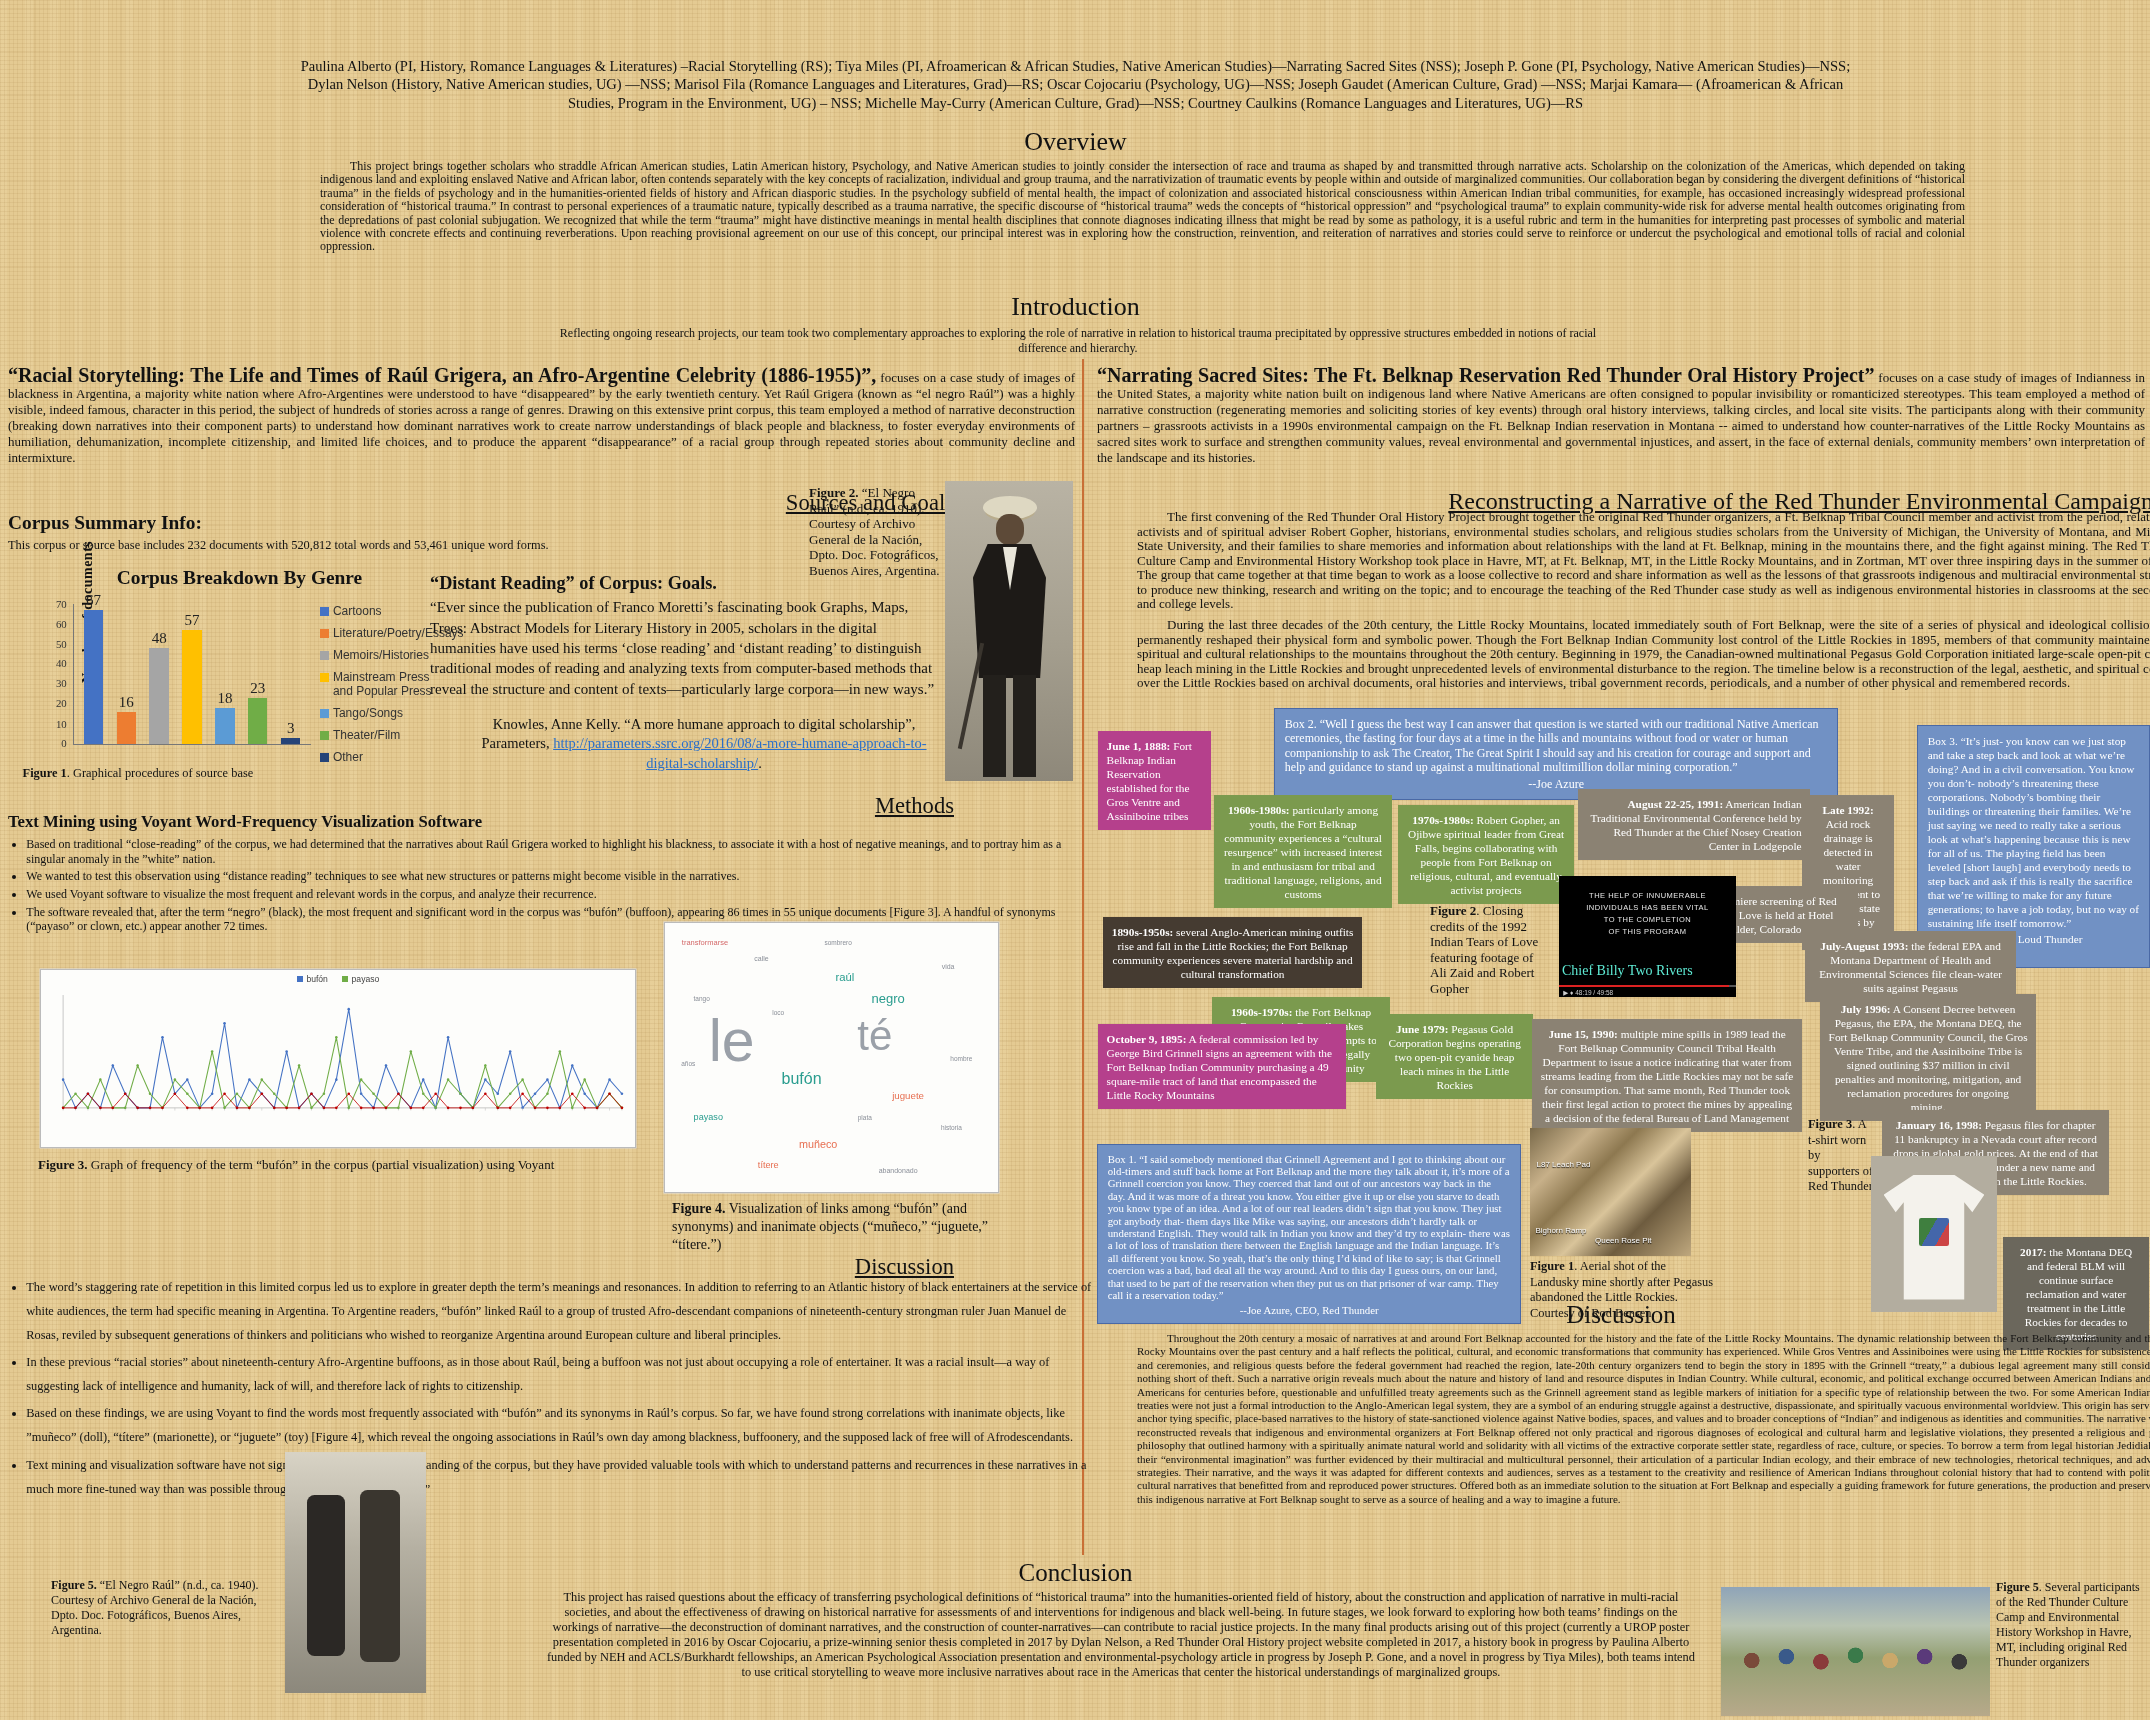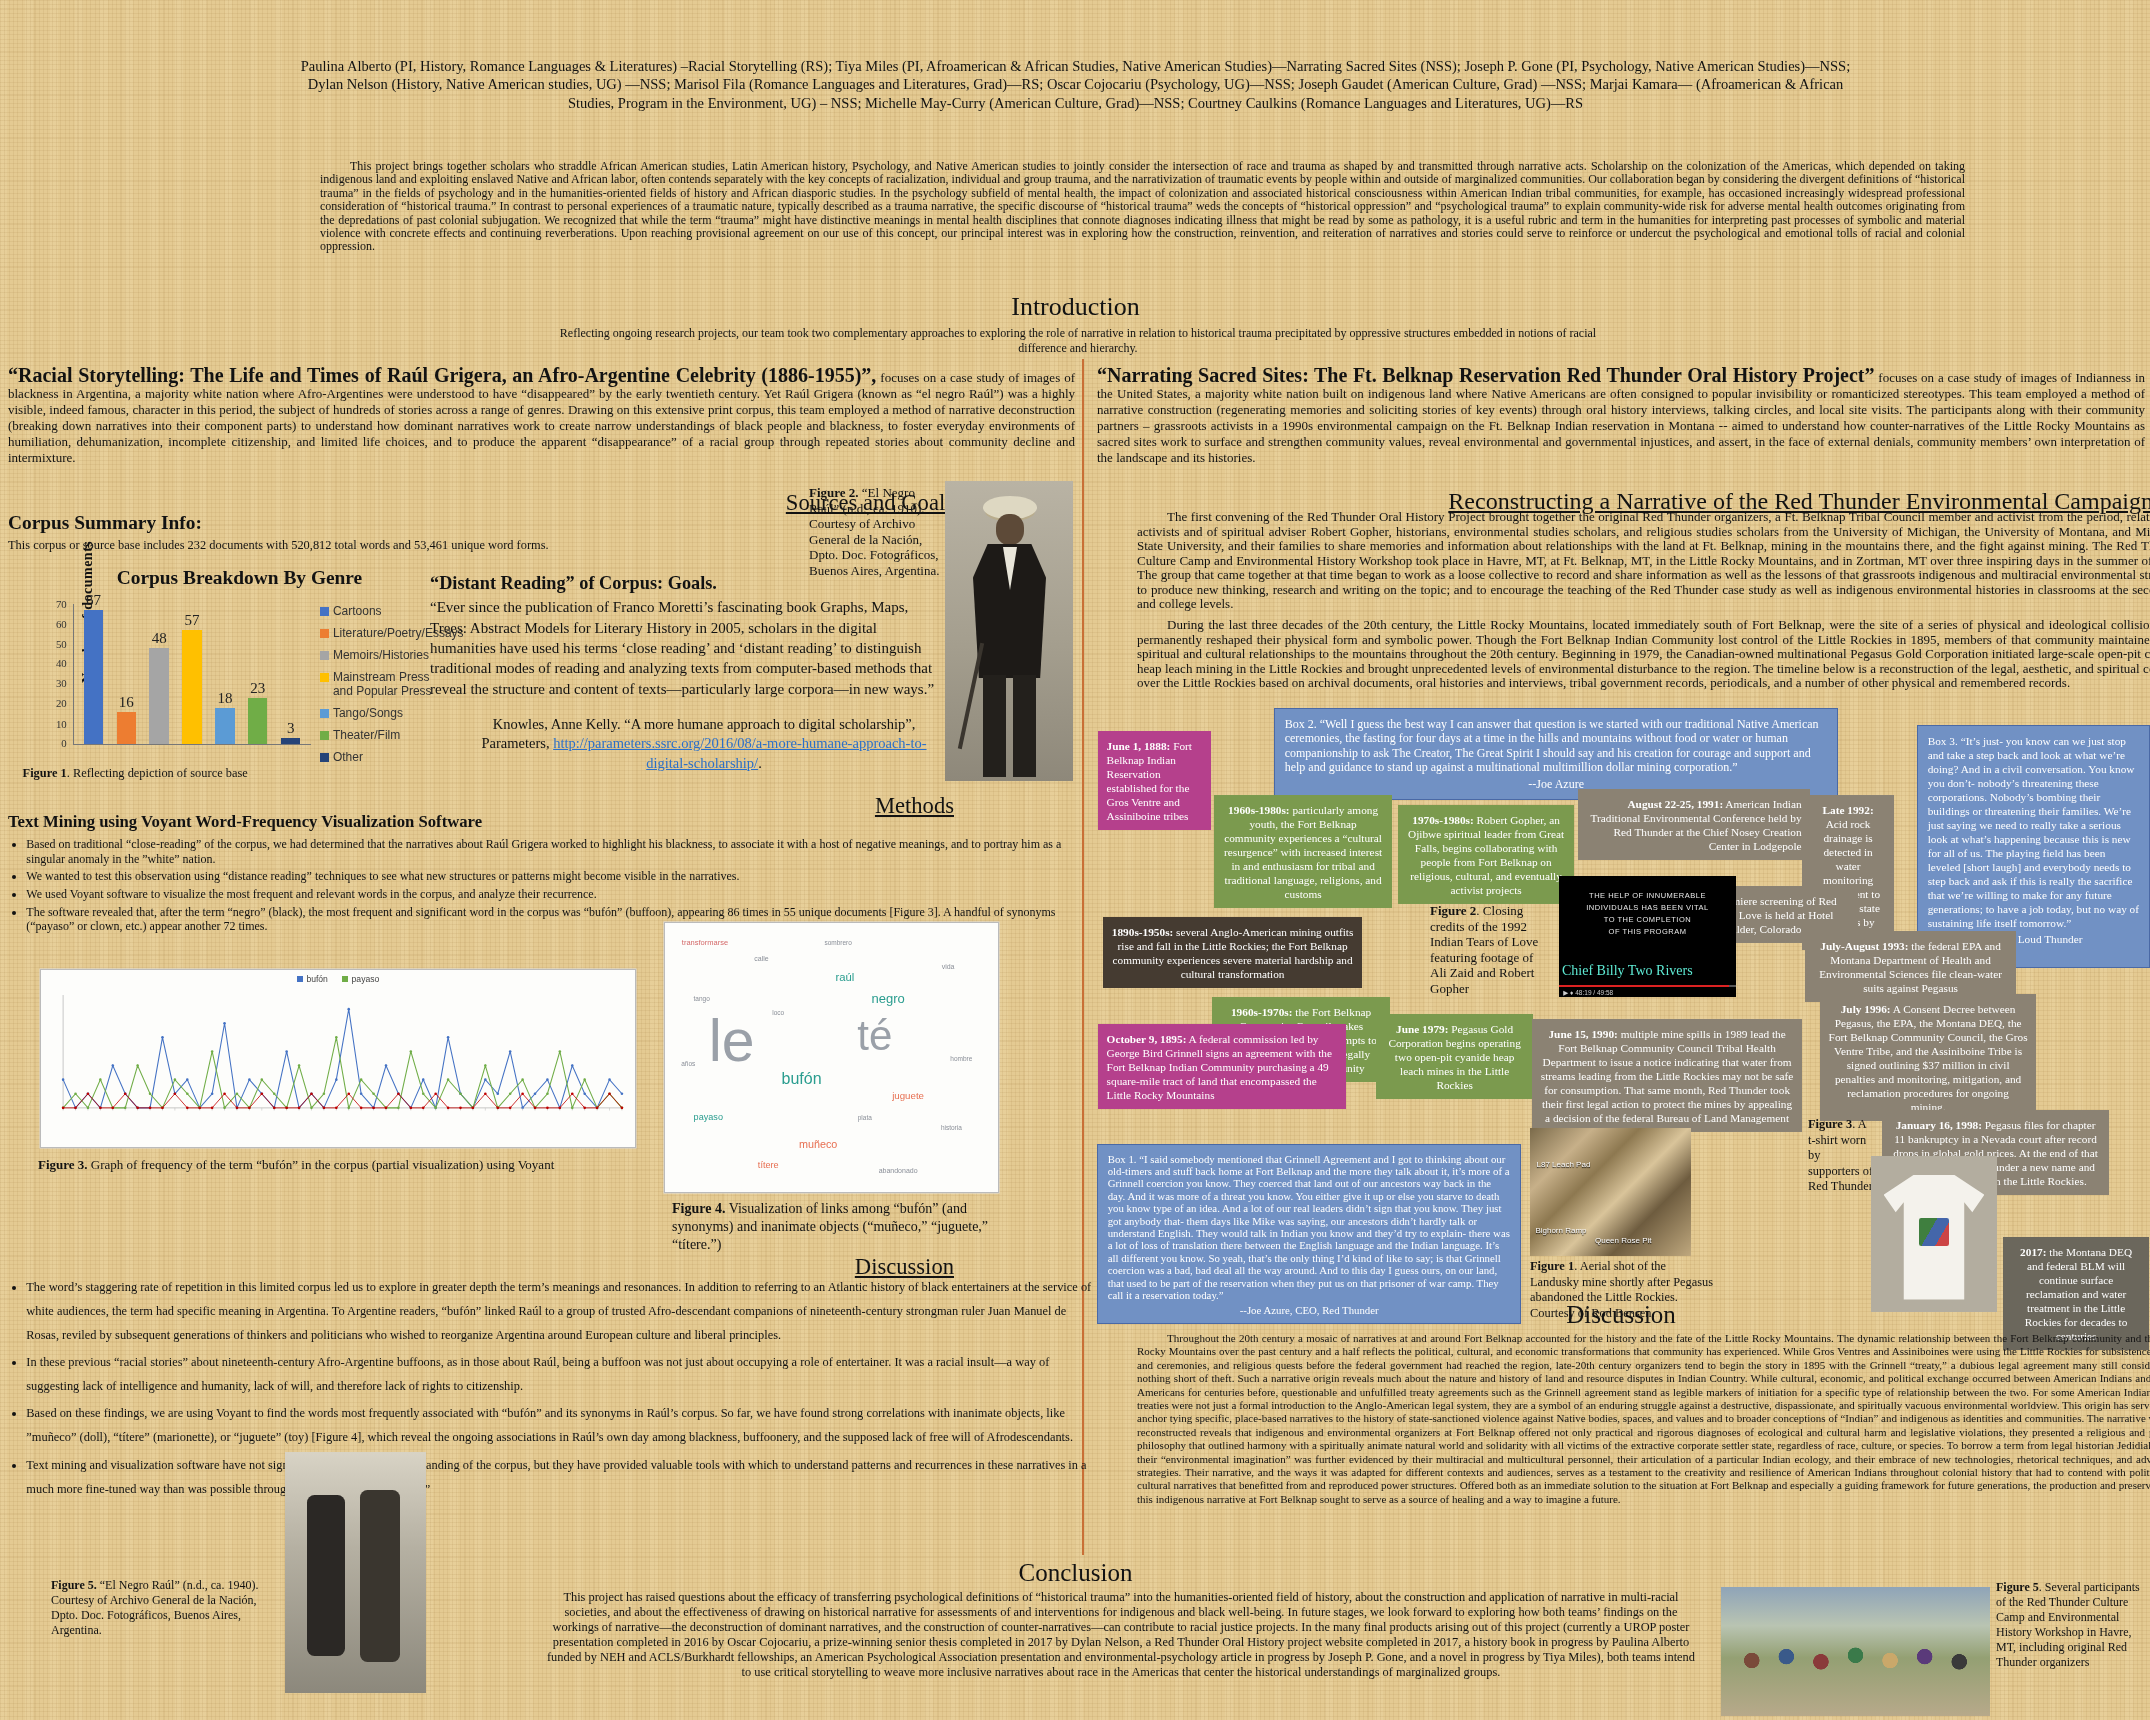--- a/index.html
+++ b/index.html
@@ -72,20 +72,21 @@
   .tshirt-body{position:absolute;left:10%;top:12%;width:80%;height:80%;background:#f4f2ec;clip-path:polygon(30% 0,70% 0,100% 16%,88% 30%,80% 22%,80% 100%,20% 100%,20% 22%,12% 30%,0 16%);}
   .tshirt-art{position:absolute;left:38%;top:40%;width:24%;height:18%;background:linear-gradient(120deg,#3f7f3f 0 40%,#4466aa 40% 70%,#cc4444 70%);border-radius:2.2px;}
 </style>
 </head>
 <body>
 
 <div id="poster">
 
   <p class="abs authors" style="left:285px;top:57px;width:1581px;">Paulina Alberto (PI, History, Romance Languages &amp; Literatures) –Racial Storytelling (RS); Tiya Miles (PI, Afroamerican &amp; African Studies, Native American Studies)—Narrating Sacred Sites (NSS); Joseph P. Gone (PI, Psychology, Native American Studies)—NSS; Dylan Nelson (History, Native American studies, UG) —NSS; Marisol Fila (Romance Languages and Literatures, Grad)—RS; Oscar Cojocariu  (Psychology, UG)—NSS; Joseph Gaudet (American Culture, Grad) —NSS; Marjai Kamara— (Afroamerican &amp; African Studies, Program in the Environment, UG) – NSS; Michelle May-Curry (American Culture, Grad)—NSS; Courtney Caulkins (Romance Languages and Literatures, UG)—RS</p>
 
+  <h2 class="abs h1" style="left:0;top:127px;width:2151px;">Overview</h2>
   <p class="abs body indent" style="left:280px;top:160px;width:1645px;font-size:12px;line-height:13.4px;">This project brings together scholars who straddle African American studies, Latin American history, Psychology, and Native American studies to jointly consider the intersection of race and trauma as shaped by and transmitted through narrative acts.  Scholarship on the colonization of the Americas, which depended on taking indigenous land and exploiting enslaved Native and African labor, often contends separately with the key concepts of racialization, individual and group trauma, and the narrativization of traumatic events by people within and outside of marginalized communities.  Our collaboration began by considering the divergent definitions of “historical trauma” in the fields of psychology and in the humanities-oriented fields of history and African diasporic studies.  In the psychology subfield of mental health, the impact of colonization and associated historical consciousness within American Indian tribal communities, for example, has occasioned increasingly widespread professional consideration of “historical trauma.” In contrast to personal experiences of a traumatic nature, typically described as a trauma narrative, the specific discourse of “historical trauma” weds the concepts of “historical oppression” and “psychological trauma” to explain community-wide risk for adverse mental health outcomes originating from the depredations of past colonial subjugation.  We recognized that while the term “trauma” might have distinctive meanings in mental health disciplines that connote diagnoses indicating illness that might be read by some as pathology, it is a useful rubric and term in the humanities for interpreting past processes of symbolic and material violence with concrete effects and continuing reverberations.  Upon reaching provisional agreement on our use of this concept, our principal interest was in exploring how the construction, reinvention, and reiteration of narratives and stories could serve to reinforce or undercut the psychological and emotional tolls of racial and colonial oppression.</p>
 
   <h2 class="abs h1" style="left:0;top:292px;width:2151px;">Introduction</h2>
   <p class="abs body-c" style="left:554px;top:326px;width:1048px;font-size:12px;">Reflecting ongoing research projects, our team took two complementary approaches to exploring the role of narrative in relation to historical trauma precipitated by oppressive structures embedded in notions of racial difference and hierarchy.</p>
 
   <div class="abs divider-v" style="left:1082px;top:359px;height:1196px;"></div>
 
   <p class="abs lead" style="left:8px;top:367px;width:1067px;"><b>“Racial Storytelling: The Life and Times of Raúl Grigera, an Afro-Argentine Celebrity (1886-1955)”,</b><span> focuses on a case study of images of blackness in Argentina, a majority white nation where Afro-Argentines were understood to have “disappeared” by the early twentieth century.  Yet Raúl Grigera (known as “el negro Raúl”) was a highly visible, indeed famous, character in this period, the subject of hundreds of stories across a range of genres.  Drawing on this extensive print corpus, this team employed a method of narrative deconstruction (breaking down narratives into their component parts) to understand how dominant narratives work to create narrow understandings of black people and blackness, to foster everyday environments of humiliation, dehumanization, incomplete citizenship, and limited life choices, and to produce the apparent “disappearance” of a racial group through repeated stories about community decline and intermixture.</span></p>
 
   <h3 class="abs h2u" style="left:0;top:482px;width:946px;">Sources and Goals</h3>
@@ -161,21 +162,21 @@
             <span class="sq" style="background: rgb(112, 173, 71);"></span>
             <span>Theater/Film</span>
           </div>
           <div class="lgi">
             <span class="sq" style="background: rgb(38, 68, 120);"></span>
             <span>Other</span>
           </div>
         </div>
     </div>
   </div>
-  <p class="abs caption" style="left:22.6px;top:766px;width:484px;"><b>Figure 1</b><span>. Reflecting depiction of source base</span></p>
+  <p class="abs caption" style="left:22.6px;top:766px;width:484px;"><b>Figure 1</b><span>. Graphical procedures of source base</span></p>
 
   <div class="abs" style="left:430px;top:573px;width:511px;">
     <h4 class="subbig" style="font-size:18.3px;">“Distant Reading” of Corpus: Goals.</h4>
     <p class="distant">“Ever since the publication of Franco Moretti’s fascinating book Graphs, Maps, Trees: Abstract Models for Literary History in 2005, scholars in the digital humanities have used his terms ‘close reading’ and ‘distant reading’ to distinguish traditional modes of reading and analyzing texts from computer-based methods that reveal the structure and content of texts—particularly large corpora—in new ways.”</p>
   </div>
   <p class="abs citation" style="left:462px;top:715px;width:484px;"><span>Knowles, Anne Kelly. “A more humane approach to digital scholarship”, Parameters, </span><a class="link" href="#">http://parameters.ssrc.org/2016/08/a-more-humane-approach-to-digital-scholarship/</a><span>.</span></p>
 
   <p class="abs caption" style="left:809px;top:485px;width:132px;font-size:13px;"><b>Figure 2.</b><span> “El Negro Raúl” (n.d., ca. 1910). Courtesy of Archivo General de la Nación, Dpto. Doc. Fotográficos, Buenos Aires, Argentina.</span></p>
   <div class="photo" style="left:945px;top:481px;width:128px;height:300px;background:linear-gradient(180deg,#b9b3a4 0%,#a49e8e 55%,#8e887a 100%);">
     <div style="position:absolute;left:38px;top:15px;width:54px;height:22.6px;background:#ded8c2;border-radius:50%;box-shadow:0 4.3px 0 -2.2px #b9ad8d;"></div>

